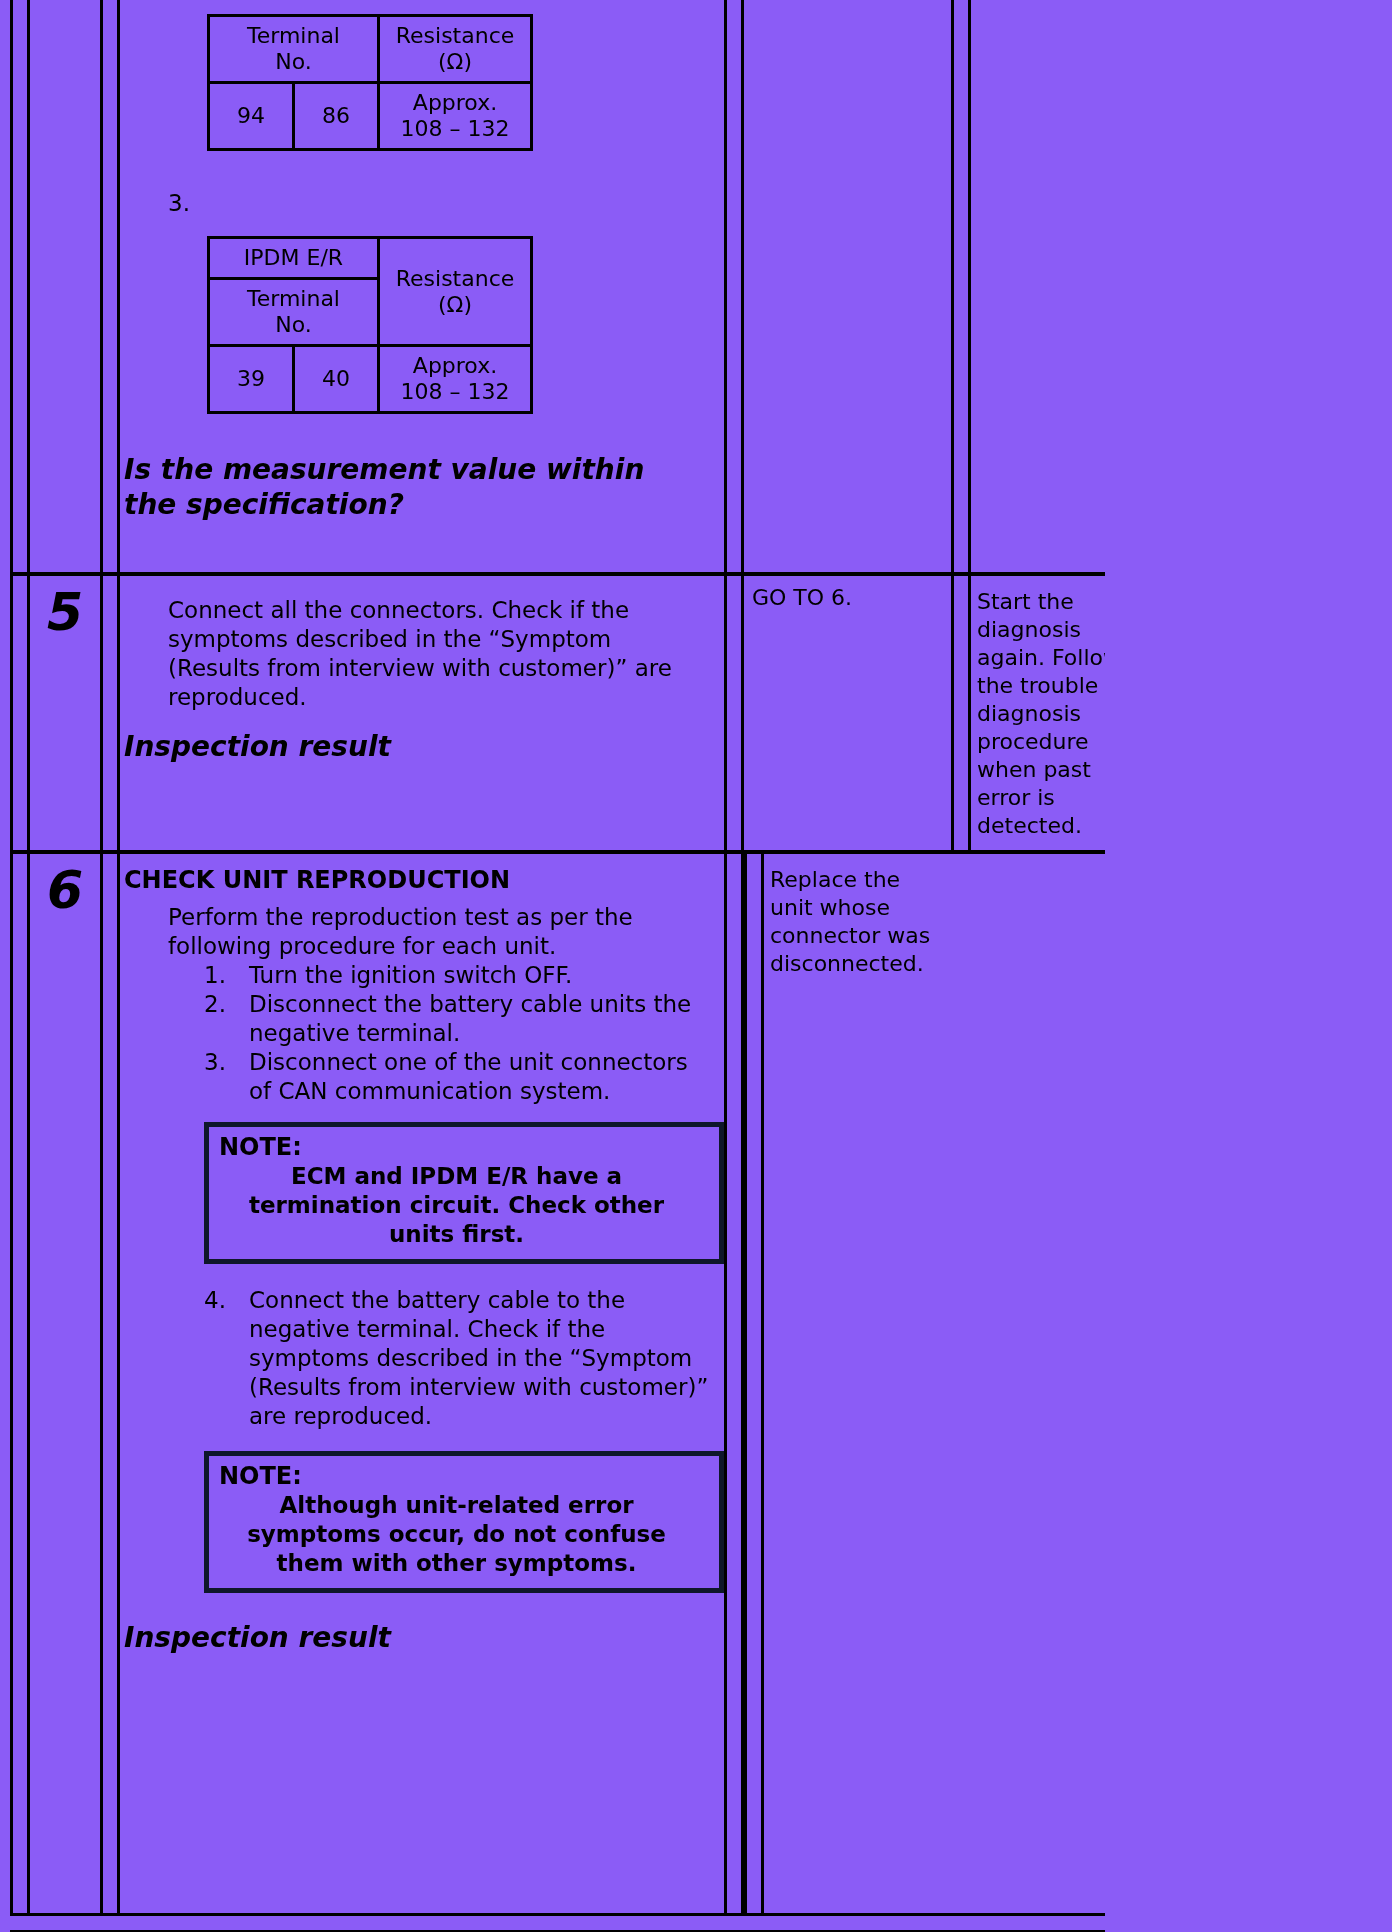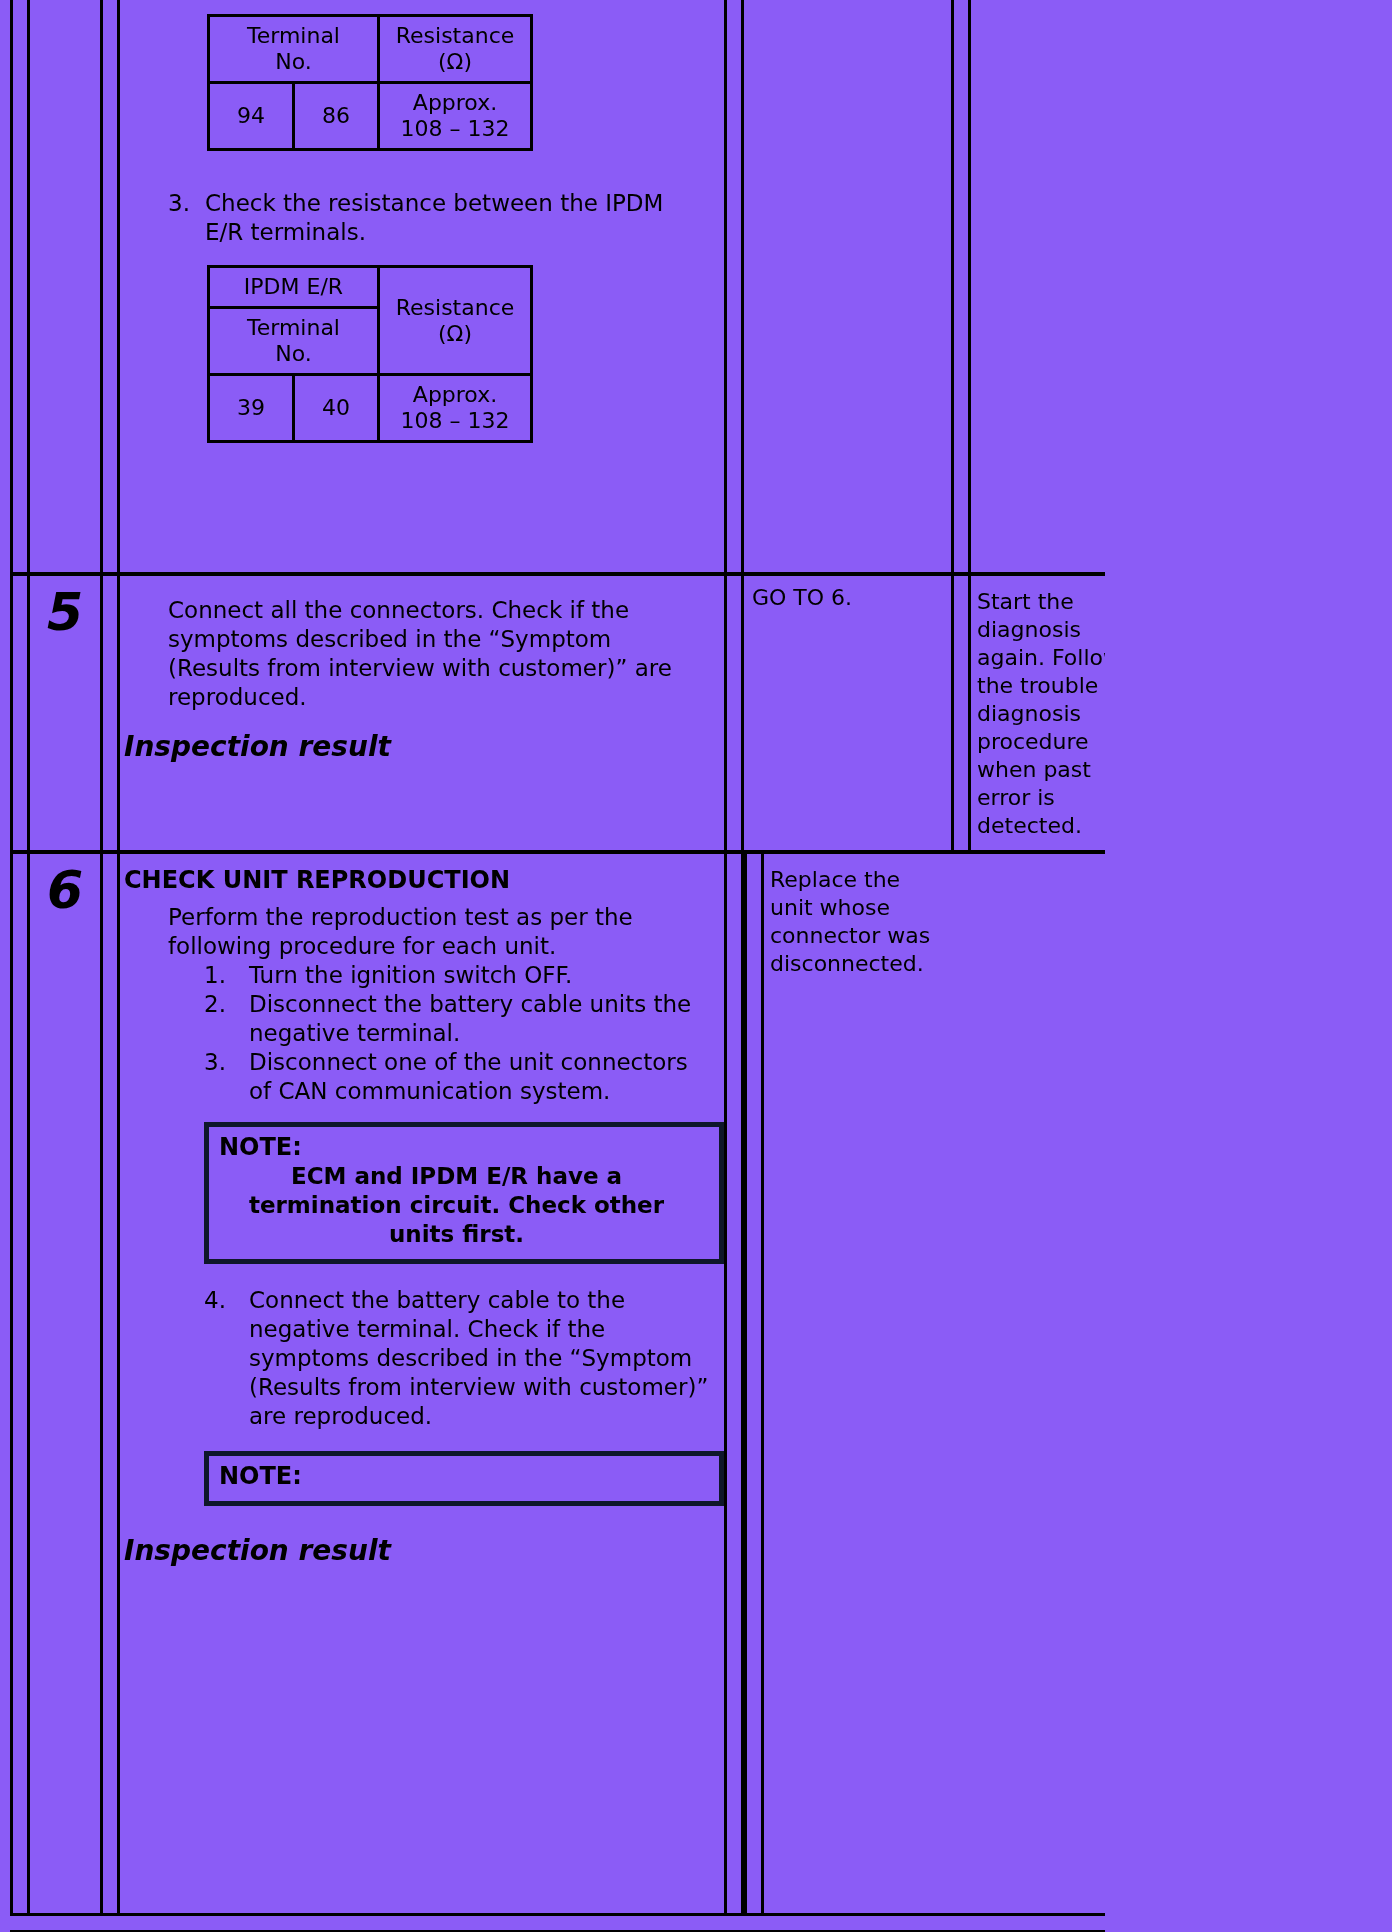--- a/index.html
+++ b/index.html
@@ -72,21 +72,20 @@
             <td class="tcol">94</td>
             <td class="tcol">86</td>
             <td class="pre rcol">Approx.
 108 – 132</td>
           </tr>
         </tbody>
           </table>
 
         <div class="li step3">
           <span class="num">3.</span>
-          <span class="txt">Check the resistance between the IPDM E/R terminals.</span>
         </div>
 
         <table class="mini tableB">
           <tbody>
               <tr>
             <td colspan="2">IPDM E/R</td>
             <td rowspan="2" class="pre rcol">Resistance
 (Ω)</td>
           </tr>
           <tr>
@@ -95,20 +94,21 @@
           </tr>
           <tr>
             <td class="tcol">39</td>
             <td class="tcol">40</td>
             <td class="pre rcol">Approx.
 108 – 132</td>
           </tr>
         </tbody>
           </table>
 
+        <div class="question">Is the measurement value within the specification?</div>
       </div>
       <div class="vdiv"></div>
       <div class="cell c-yes"></div>
       <div class="vdiv"></div>
       <div class="cell c-no"></div>
 
     </div>
 
     <div class="row row-sep row-five">
       <div class="vdiv"></div>
@@ -155,20 +155,21 @@
 
         <div class="ol item4">
           <div class="li">
             <span class="num">4.</span>
             <span class="txt">Connect the battery cable to the negative terminal. Check if the symptoms described in the “Symptom (Results from interview with customer)” are reproduced.</span>
           </div>
         </div>
 
         <div class="note note2">
           <div class="nlabel">NOTE:</div>
+          <div class="ntext">Although unit-related error symptoms occur, do not confuse them with other symptoms.</div>
         </div>
 
         <div class="inspection insp6">Inspection result</div>
       </div>
       <div class="vdiv"></div>
       <div class="vdiv"></div>
       <div class="cell c-no">Replace the unit whose connector was disconnected.</div>
 
     </div>
 

